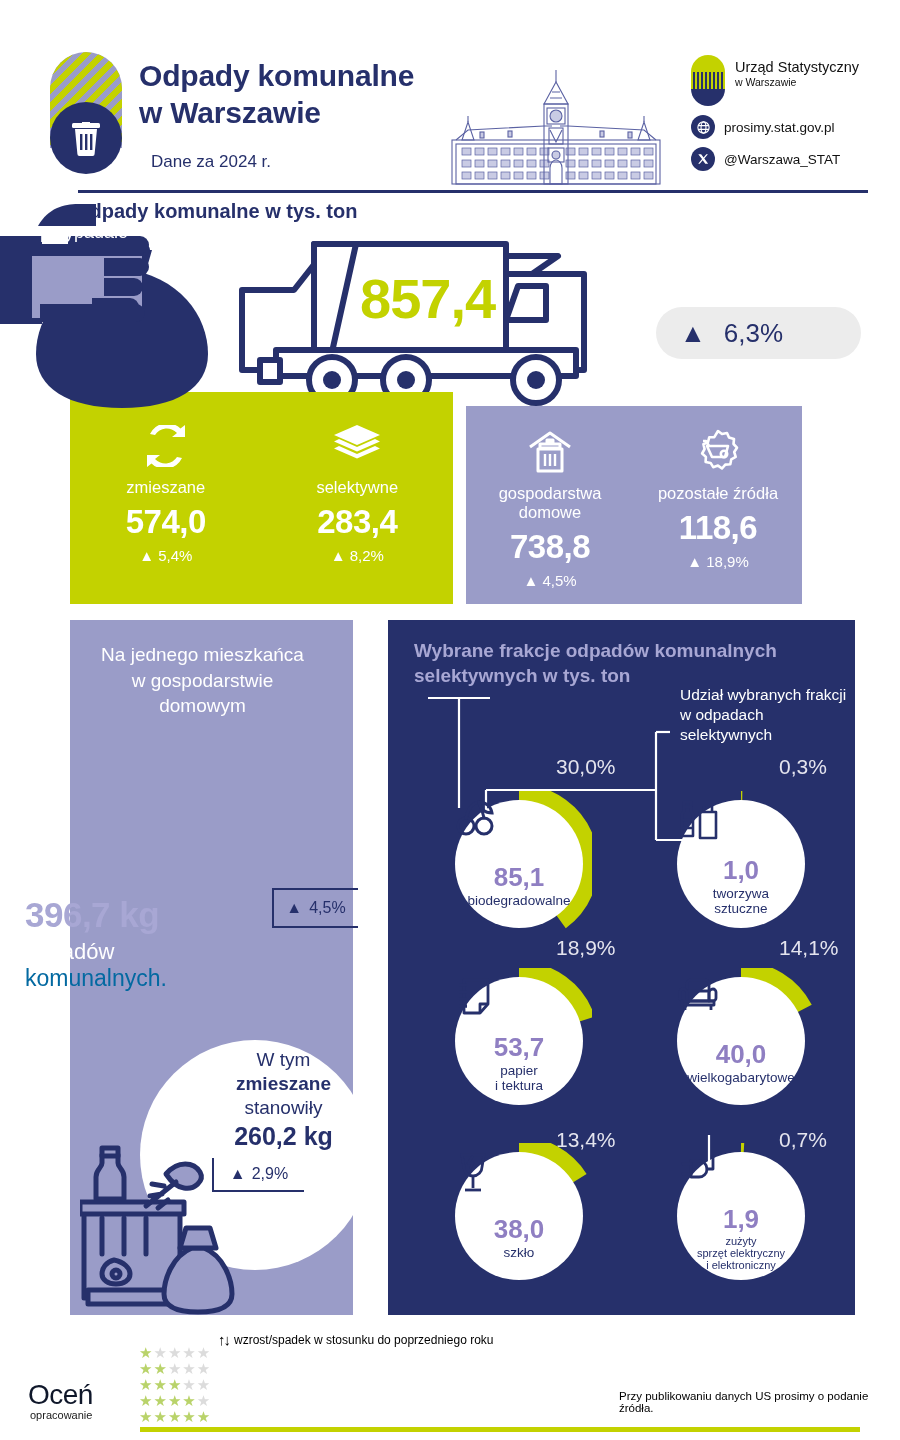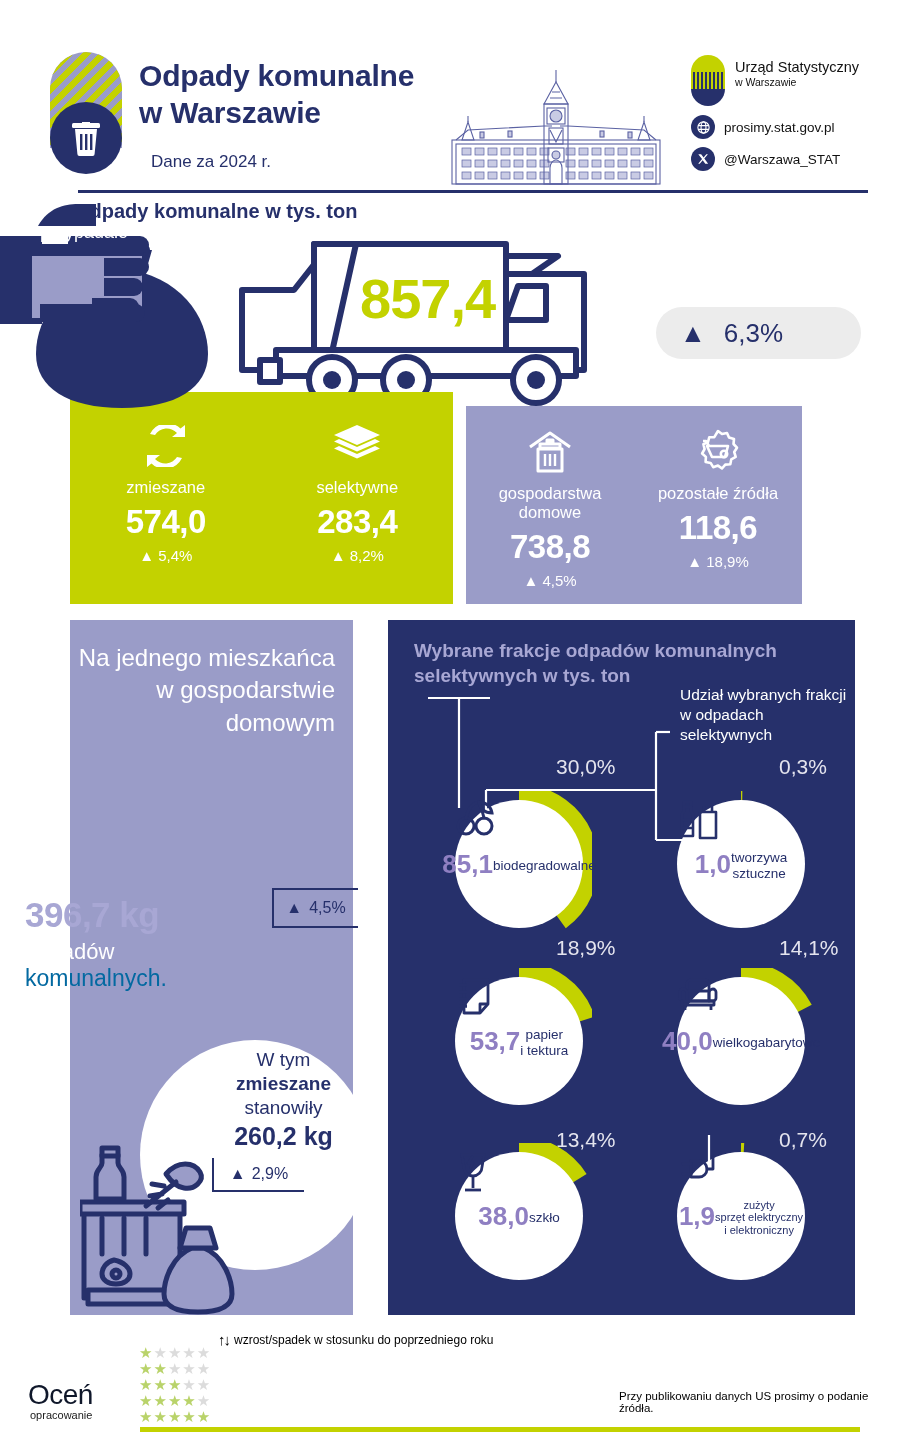--- a/index.html
+++ b/index.html
@@ -77,21 +77,21 @@
   .panel-green .kpi{padding-top:30px;}
   .panel-lilac .kpi{padding-top:22px;}
   .kpi .ic{height:48px;display:flex;align-items:center;justify-content:center;margin-bottom:8px;}
   .kpi .lbl{font-size:16.5px;line-height:1.15;margin-bottom:6px;}
   .kpi .val{font-size:33px;font-weight:bold;letter-spacing:-.5px;}
   .kpi .chg{font-size:15px;margin-top:6px;}
   .kpi .chg .a{font-weight:bold;}
 
   
   .left-panel{position:absolute;left:70px;top:620px;width:283px;height:695px;background:var(--lilac);}
-  .lp-head{position:absolute;left:0;top:22px;width:100%;text-align:right;padding-right:18px;color:#fff;font-size:24px;line-height:1.35;}
+  .lp-head{position:absolute;left:0;top:22px;width:100%;text-align:center;padding-right:18px;color:#fff;font-size:19px;line-height:1.35;}
   .hand-svg{position:absolute;left:-28px;top:118px;width:300px;height:290px;}
   .hand-word{position:absolute;left:40px;top:222px;font-size:18px;color:#fff;}
   .sack-val{position:absolute;left:25px;top:895px;width:230px;text-align:left;}
   .badge45{position:absolute;left:272px;top:888px;width:86px;height:40px;border-left:2px solid var(--navy);border-top:2px solid var(--navy);border-bottom:2px solid var(--navy);
       display:flex;align-items:center;justify-content:center;gap:7px;color:var(--navy);font-size:16px;background:transparent;}
   .badge45 .a{font-weight:bold;}
 
   .white-circle{position:absolute;left:140px;top:1040px;width:230px;height:230px;border-radius:50%;background:#fff;}
   .wc-text{position:absolute;left:196px;top:1048px;width:175px;text-align:center;color:var(--navy);}
   .wc-text .t1{font-size:19px;line-height:1.25;}
@@ -107,21 +107,21 @@
   .right-panel{position:absolute;left:388px;top:620px;width:467px;height:695px;background:var(--navy);}
   .rp-title{position:absolute;left:414px;top:638px;width:420px;font-size:19px;font-weight:bold;line-height:1.32;color:var(--lilac-text);}
   .rp-note{position:absolute;left:680px;top:685px;width:180px;font-size:15.5px;line-height:1.3;color:#fff;}
   .rp-lines{position:absolute;left:388px;top:620px;width:467px;height:695px;}
 
   .pct{position:absolute;font-size:21px;color:#e4e4ee;}
 
   .donut{position:absolute;width:146px;height:146px;}
   .donut svg{position:absolute;left:0;top:0;}
   .donut .inner{position:absolute;left:9px;top:9px;width:128px;height:128px;border-radius:50%;background:#fff;
-    display:flex;flex-direction:row;align-items:center;justify-content:center;text-align:center;}
+    display:flex;flex-direction:column;align-items:center;justify-content:center;text-align:center;}
   .donut .ic{height:42px;display:flex;align-items:flex-end;justify-content:center;margin-bottom:3px;}
   .donut .num{font-size:26px;font-weight:bold;color:#8f7fc2;line-height:1;}
   .donut .cap{font-size:13.5px;color:var(--navy);line-height:1.12;margin-top:3px;}
   .donut .cap.tiny{font-size:11px;}
 
   
   .legend{position:absolute;left:218px;top:1331px;display:flex;align-items:center;gap:5px;}
   .legend .arrows{font-size:15px;font-weight:bold;color:#000;letter-spacing:-2px;}
   .legend .ltxt{font-size:12px;color:#000;}
   .note-right{position:absolute;left:619px;top:1390px;font-size:11.5px;color:#000;}

